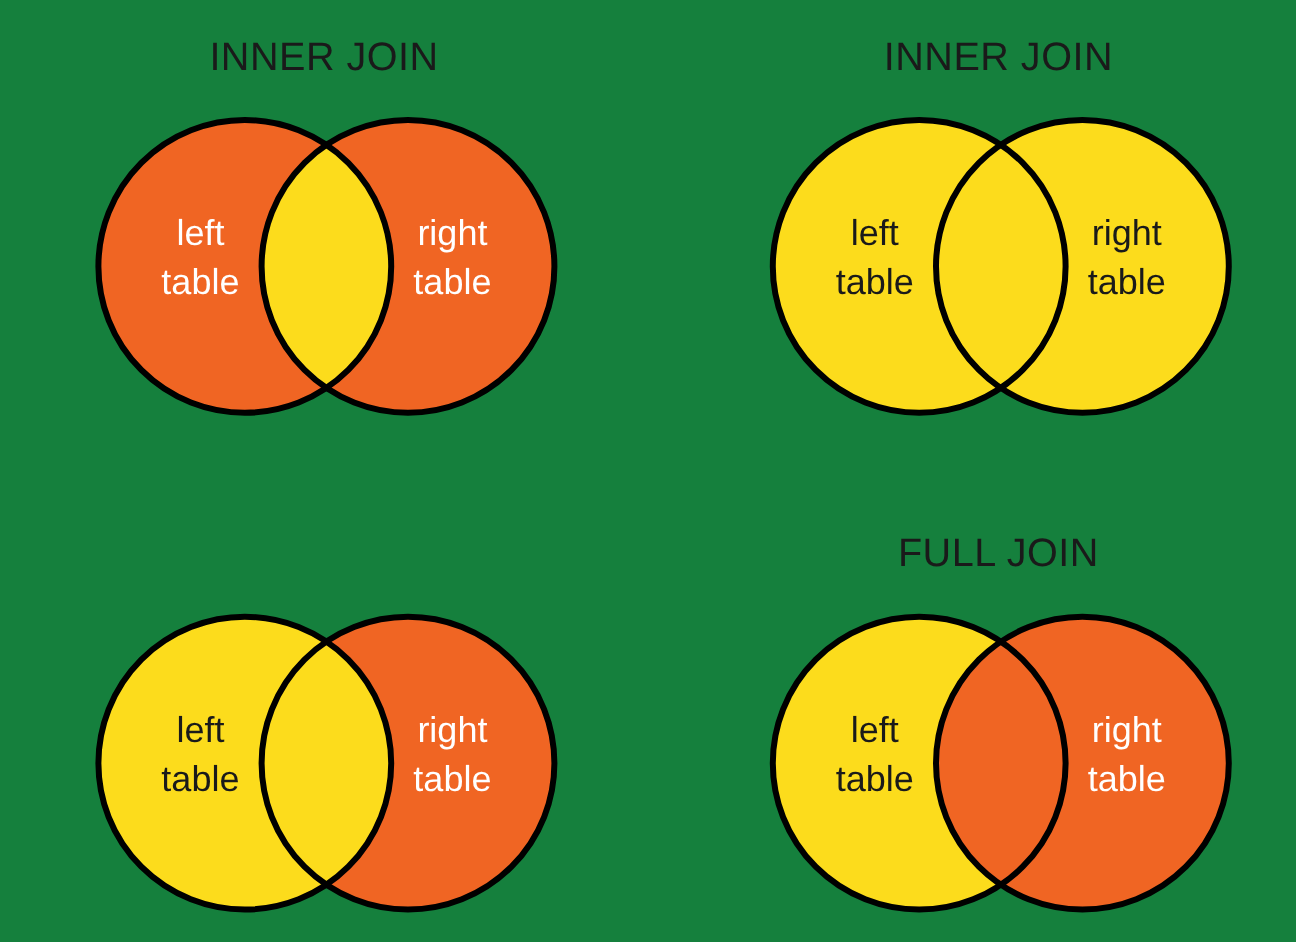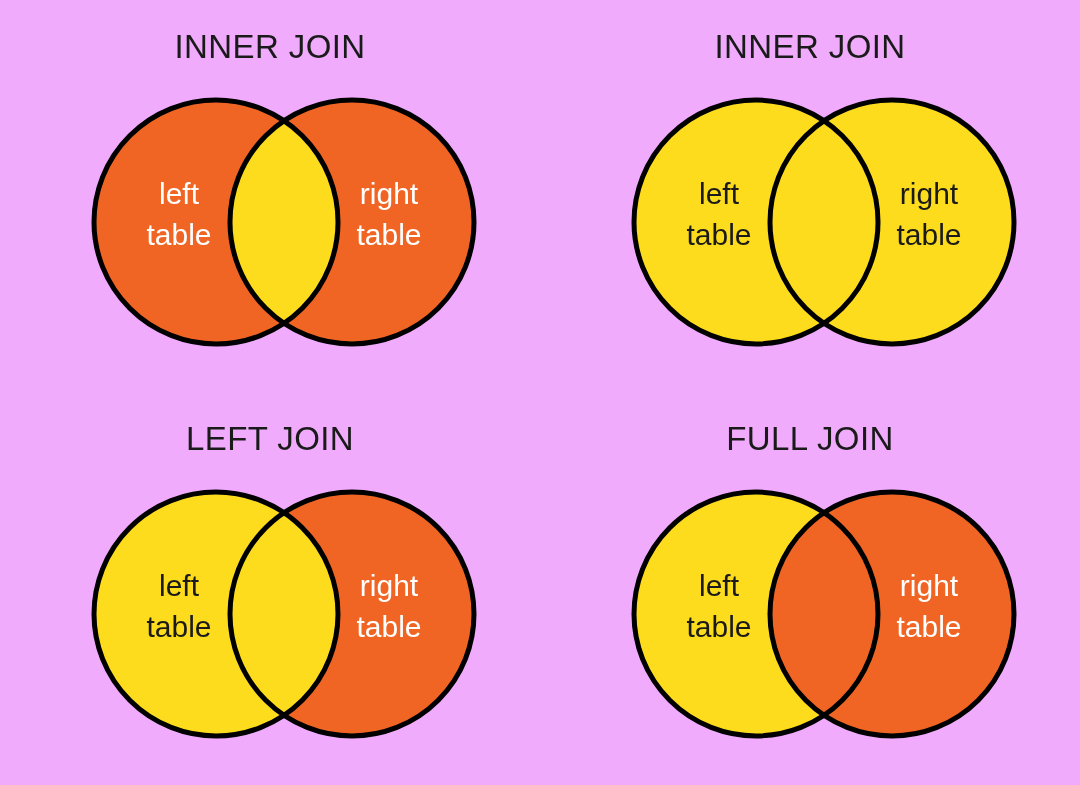--- a/index.html
+++ b/index.html
@@ -10,24 +10,25 @@
     width: 1080px;
     height: 785px;
     background: #f1f1f1;
     font-family: "Liberation Sans", sans-serif;
     overflow: hidden;
   }
   #board {
     position: relative;
     width: 1080px;
     height: 785px;
-    background: #f0abfc;
+    background: #15803d;
     display: grid;
     grid-template-columns: 540px 540px;
     grid-template-rows: 392px 393px;
+    gap: 22px;
   }
   .venn-cell {
     position: relative;
     width: 540px;
     height: 392px;
     box-sizing: border-box;
   }
   .venn-title {
     position: absolute;
     top: 30px;
@@ -37,21 +38,21 @@
     font-family: "Liberation Sans", sans-serif;
     font-size: 33px;
     font-weight: 300;
     letter-spacing: 0.4px;
     color: #1a1a1a;
     line-height: 1;
     white-space: nowrap;
   }
   .venn-svg-wrap {
     position: absolute;
-    left: 16px;
+    left: 4px;
     top: 0;
     width: 540px;
     height: 392px;
   }
   svg.venn {
     display: block;
     width: 540px;
     height: 392px;
   }
   .venn-label {
@@ -106,21 +107,20 @@
             <circle cx="336" cy="222" r="122" fill="#fcdc1c"></circle>
           </g>
           <circle cx="200" cy="222" r="122" fill="none" stroke="#000000" stroke-width="5"></circle>
           <circle cx="336" cy="222" r="122" fill="none" stroke="#000000" stroke-width="5"></circle>
           <text class="venn-label" x="163" y="204" text-anchor="middle" fill="#1a1a1a"><tspan x="163" dy="0">left</tspan><tspan x="163" dy="41">table</tspan></text>
           <text class="venn-label" x="373" y="204" text-anchor="middle" fill="#1a1a1a"><tspan x="373" dy="0">right</tspan><tspan x="373" dy="41">table</tspan></text>
         </svg>
       </div>
     </div>
     <div class="venn-cell">
-      <div class="venn-title">LEFT JOIN</div>
       <div class="venn-svg-wrap">
         <svg class="venn" viewBox="0 0 540 392">
           <defs>
             <clipPath id="clipL-left-join">
               <circle cx="200" cy="222" r="122"></circle>
             </clipPath>
             <clipPath id="clipR-left-join">
               <circle cx="336" cy="222" r="122"></circle>
             </clipPath>
           </defs>

